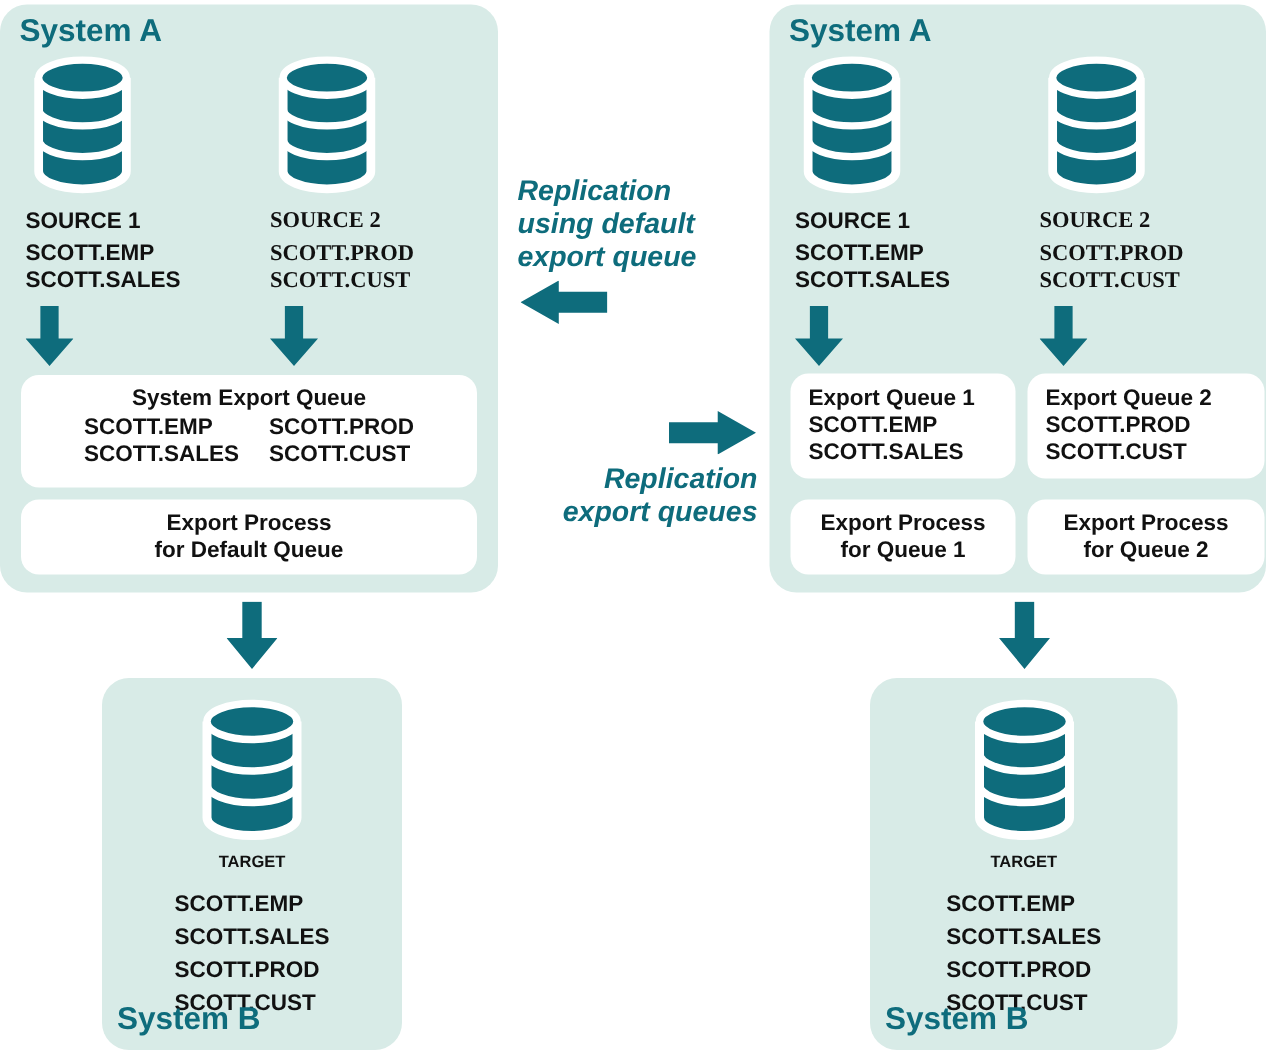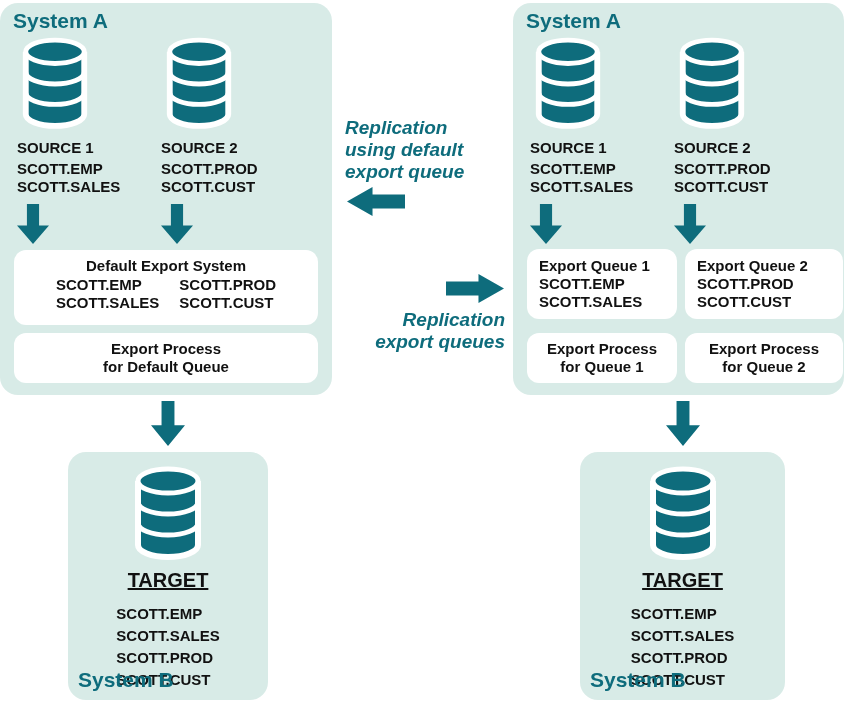--- a/index.html
+++ b/index.html
@@ -18,21 +18,21 @@
   .sysa-left{left:0;top:3px;width:332px;height:392px;}
   .sysa-right{left:513px;top:3px;width:331px;height:392px;}
   .sysb-left{left:68px;top:452px;width:200px;height:248px;}
   .sysb-right{left:580px;top:452px;width:205px;height:248px;}
 
   .panel-title{position:absolute;top:6px;left:13px;font-size:21px;color:var(--teal);text-align:center;}
   .panel-title-bottom{position:absolute;bottom:8px;left:10px;font-size:21px;color:var(--teal);}
 
   .col{position:absolute;top:33px;width:140px;display:flex;flex-direction:column;align-items:flex-start;}
   .col.c1{left:17px;}
-  .col.c2{left:161px;}
+  .col.c2{left:180px;font-family:Liberation Serif, serif;}
   .db-svg{display:block;}
   .src-label{margin-top:9px;font-size:15px;}
   .tables{margin-top:4px;font-size:15px;line-height:18px;text-align:left;}
 
   .arr{background:var(--teal);}
   .arr-down{clip-path:polygon(31% 0,69% 0,69% 54%,100% 54%,50% 100%,0 54%,31% 54%);}
   .arr-left{clip-path:polygon(0 50%,44% 0,44% 26%,100% 26%,100% 74%,44% 74%,44% 100%);}
   .arr-right{clip-path:polygon(100% 50%,56% 0,56% 26%,0 26%,0 74%,56% 74%,56% 100%);}
   .col .arr-down{margin-top:8px;width:32px;height:40px;}
   .big-down{position:absolute;width:34px;height:45px;}
@@ -52,21 +52,21 @@
   .p2{left:172px;width:158px;}
 
   .caption{position:absolute;font-size:19px;line-height:22px;color:var(--teal);font-style:italic;}
   .caption-default{left:345px;top:117px;width:170px;text-align:left;}
   .caption-named{left:328px;top:309px;width:177px;text-align:right;}
   .mid-arrow-left{position:absolute;left:347px;top:187px;width:58px;height:29px;}
   .mid-arrow-right{position:absolute;left:446px;top:274px;width:58px;height:29px;}
 
   .sysb-body{position:absolute;left:0;top:0;width:100%;display:flex;flex-direction:column;align-items:center;}
   .sysb-body .db-svg{margin-top:13px;}
-  .target-label{margin-top:8px;font-size:20px;text-decoration:underline;}
+  .target-label{margin-top:8px;font-size:11px;}
   .target-tables{margin-top:11px;font-size:15px;line-height:22px;text-align:left;}
 </style>
 </head>
 <body>
 
 <svg width="0" height="0" style="position:absolute" aria-hidden="true">
   <defs>
     <g id="db-cyl">
       <path d="M9,16 L9,80 A30,12 0 0 0 69,80 L69,16" fill="#0E6C7C" stroke="#FFFFFF" stroke-width="6" stroke-linejoin="round"></path>
       <path d="M9,37 A30,12 0 0 0 69,37" fill="none" stroke="#FFFFFF" stroke-width="5"></path>
@@ -99,21 +99,21 @@
         </svg>
       <div class="src-label">SOURCE 2</div>
       <div class="tables">
         <div>SCOTT.PROD</div>
         <div>SCOTT.CUST</div>
       </div>
       <div class="arr arr-down"></div>
     </div>
 
     <div class="white-box queue-default">
-      <div>Default Export System</div>
+      <div>System Export Queue</div>
       <div class="queue-cols">
         <div class="qcol">
           <div>SCOTT.EMP</div>
           <div>SCOTT.SALES</div>
         </div>
         <div class="qcol">
           <div>SCOTT.PROD</div>
           <div>SCOTT.CUST</div>
         </div>
       </div>

